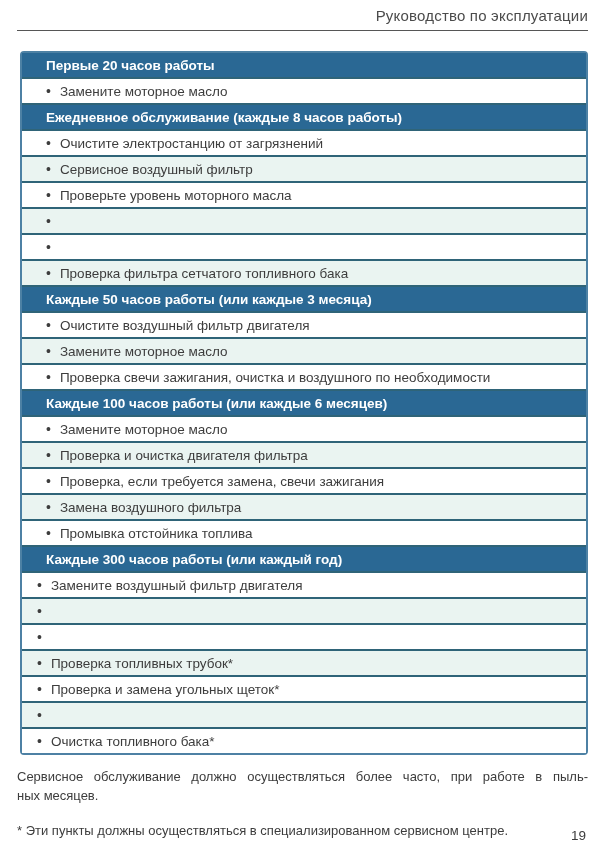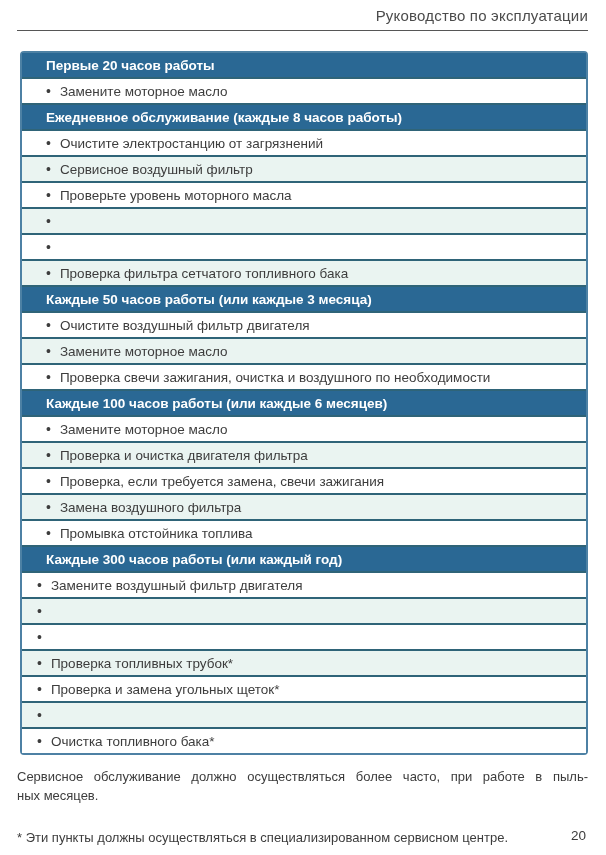--- a/index.html
+++ b/index.html
@@ -74,21 +74,21 @@
     margin: 12px 18px 0 17px;
     font-size: 13px;
     color: #3c3c3c;
     line-height: 19px;
   }
   .note-line-justified {
     text-align: justify;
     text-align-last: justify;
   }
   .asterisk-note {
-    margin-top: 23px;
+    margin-top: 16px;
   }
   .page-number {
     position: absolute;
     right: 20px;
     top: 828px;
     font-size: 13.5px;
     color: #3c3c3c;
   }
 </style>
 </head>
@@ -228,15 +228,15 @@
     <span class="item-text">Очистка топливного бака*</span>
   </div>
 </div>
 
   <div class="footer-notes">
     <div class="note-line-justified">Сервисное обслуживание должно осуществляться более часто, при работе в пыль-</div>
     <div>ных месяцев.</div>
     <div class="asterisk-note">* Эти пункты должны осуществляться в специализированном сервисном центре.</div>
   </div>
 
-  <div class="page-number">20</div>
+  <div class="page-number">19</div>
 
 </div>
 
 </body></html>

